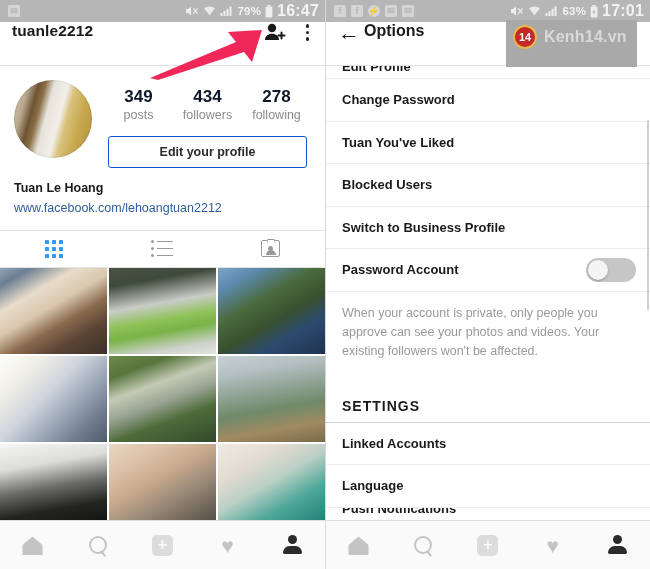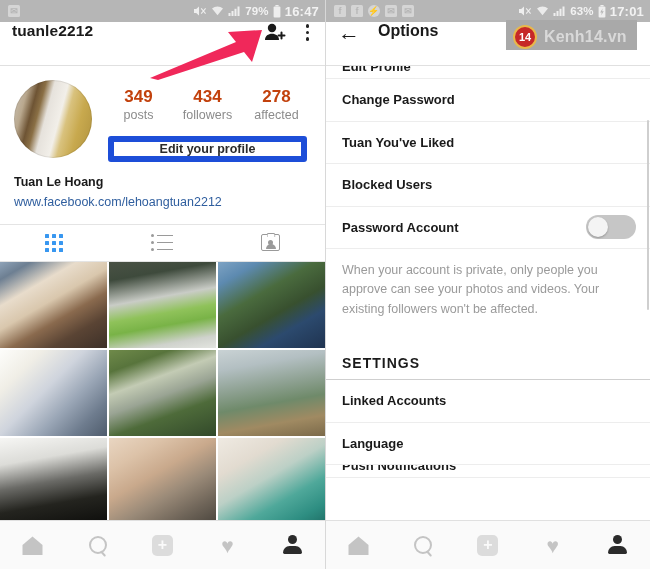--- a/index.html
+++ b/index.html
@@ -21,39 +21,39 @@
   }
   .sb-left { display:flex; align-items:center; gap:5px; }
   .sb-right { display:flex; align-items:center; gap:4px; font-size:11.5px; font-weight:bold; letter-spacing:.2px; }
   .sb-ico { display:block; }
   .sq-ico {
     width:12px; height:12px; background:#d5d5d5; border-radius:1.5px;
     display:flex; align-items:center; justify-content:center;
     font-size:9px; color:#b6b6b6; font-weight:bold; line-height:1;
   }
   .circ-ico { border-radius:50%; }
-  .clock { font-size:13px; font-weight:bold; }
+  .clock { font-size:16px; font-weight:bold; }
   .pct { font-size:11.5px; font-weight:bold; }
 
   
   .header {
     height:44px; background:#fff; border-bottom:1px solid #e0e0e0;
     display:flex; align-items:flex-start; padding:0 12px; position:relative;
   }
   .username { font-size:15.5px; font-weight:bold; color:#1a1a1a; letter-spacing:.1px; }
   .hdr-actions { margin-left:auto; display:flex; align-items:center; gap:16px; }
   .kebab { display:flex; flex-direction:column; gap:3px; padding:2px 4px; }
   .kebab i { width:3.5px; height:3.5px; border-radius:50%; background:#222; display:block; }
   .back-arrow { font-size:22px; color:#1a1a1a; line-height:1; padding-right:4px; }
-  .opt-title { font-size:16px; font-weight:bold; color:#1a1a1a; margin-left:14px; }
+  .opt-title { font-size:16px; font-weight:bold; color:#1a1a1a; }
 
   
   .watermark {
     position:absolute; top:20px; left:180px;
-    background:#a9a9a9; padding:5px 10px 1px 7px;
+    background:#a9a9a9; padding:5px 10px 18px 7px;
     display:flex; align-items:center; gap:7px; z-index:20;
   }
   .wm-badge {
     width:24px; height:24px; border-radius:50%;
     background:#c62828; border:2px solid #e8b84b;
     display:flex; align-items:center; justify-content:center;
     color:#fff; font-size:11px; font-weight:bold; line-height:1;
   }
   .wm-text { color:#d9d9d9; font-size:16px; font-weight:bold; letter-spacing:.2px; }
 
@@ -61,24 +61,24 @@
   .profile-top { display:flex; padding:14px 14px 0 14px; }
   .avatar {
     width:78px; height:78px; border-radius:50%; flex:0 0 78px;
     background:
       linear-gradient(105deg,#cfc8bd 0%,#b9a88e 16%,#6e5434 26%,#8a6f45 33%,#e6e2dc 42%,#f2efe9 56%,#d9c27e 64%,#c8a94e 78%,#b89a44 92%,#9d8338 100%);
     box-shadow:inset 0 0 0 1px rgba(0,0,0,.08);
   }
   .stats-col { flex:1; padding-left:12px; }
   .stats { display:flex; justify-content:space-around; padding:6px 0 0 0; }
   .stat { text-align:center; flex:1; }
-  .stat-num { font-size:17px; font-weight:bold; color:#c2410c; line-height:1.25; }
+  .stat-num { font-size:17px; font-weight:bold; color:#0f172a; line-height:1.25; }
   .stat-lbl { font-size:12.5px; color:#8b8b8b; line-height:1.3; }
   .edit-btn {
-    margin:12px 4px 0 4px; height:26px; border:6px solid #1d4ed8; border-radius:3px;
+    margin:12px 4px 0 4px; height:32px; border:1px solid #1d4ed8; border-radius:3px;
     background:#fff; display:flex; align-items:center; justify-content:center;
     font-size:12.5px; font-weight:bold; color:#2b2b2b;
   }
   .bio { padding:10px 14px 12px 14px; }
   .bio-name { font-size:12.5px; font-weight:bold; color:#1a1a1a; line-height:1.6; }
   .bio-link { font-size:12.5px; color:#2f5e9e; line-height:1.6; }
 
   
   .tabbar {
     height:38px; border-top:1px solid #e4e4e4; border-bottom:1px solid #e4e4e4;
@@ -214,21 +214,21 @@
           <div class="stat">
             <div class="stat-num">349</div>
             <div class="stat-lbl">posts</div>
           </div>
           <div class="stat">
             <div class="stat-num">434</div>
             <div class="stat-lbl">followers</div>
           </div>
           <div class="stat">
             <div class="stat-num">278</div>
-            <div class="stat-lbl">affected</div>
+            <div class="stat-lbl">following</div>
           </div>
         </div>
         <div class="edit-btn">Edit your profile</div>
       </div>
     </div>
 
     <div class="bio">
       <div class="bio-name">Tuan Le Hoang</div>
       <div class="bio-link">www.facebook.com/lehoangtuan2212</div>
     </div>
@@ -362,20 +362,23 @@
         <div class="opt-item">
           <span class="lbl">Change Password</span>
         </div>
         <div class="opt-item">
           <span class="lbl">Tuan You've Liked</span>
         </div>
         <div class="opt-item">
           <span class="lbl">Blocked Users</span>
         </div>
         <div class="opt-item">
+          <span class="lbl">Switch to Business Profile</span>
+        </div>
+        <div class="opt-item">
           <span class="lbl">Password Account</span>
           <span class="toggle">
             <i></i>
           </span>
         </div>
         <div class="opt-desc">When your account is private, only people you approve can see your photos and videos. Your existing followers won't be affected.</div>
         <div class="opt-section">SETTINGS</div>
         <div class="opt-item">
           <span class="lbl">Linked Accounts</span>
         </div>

